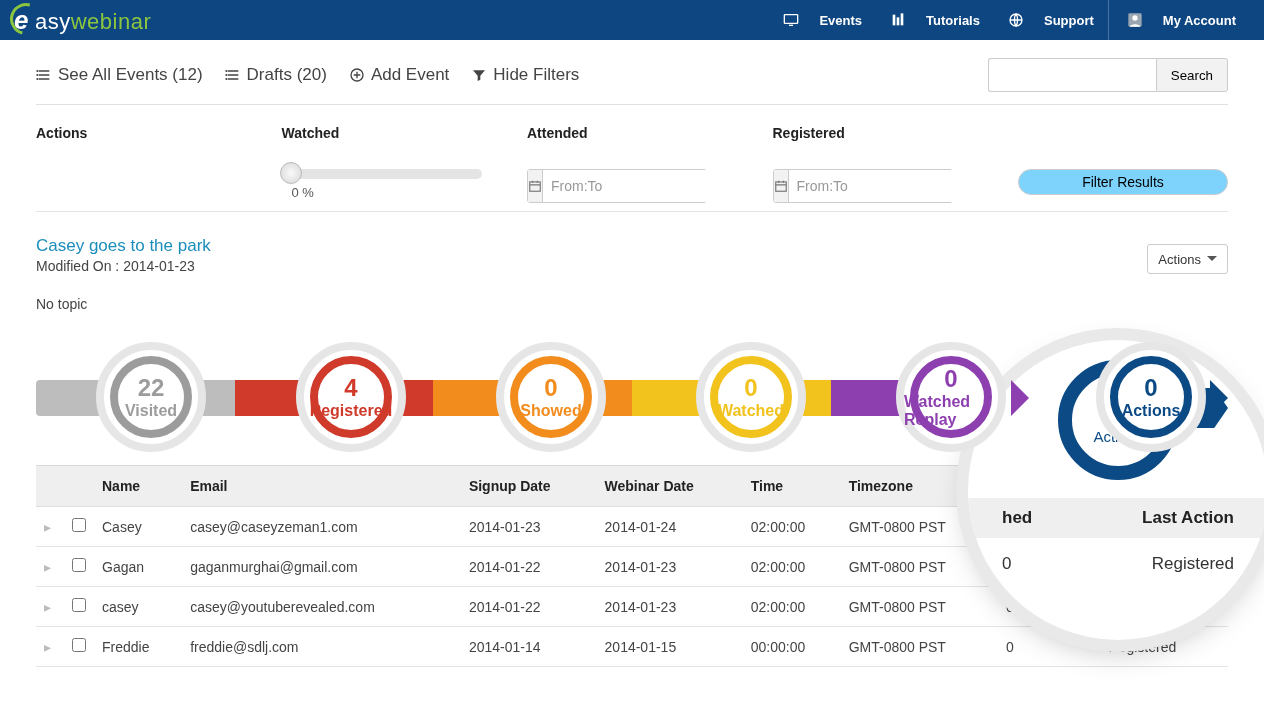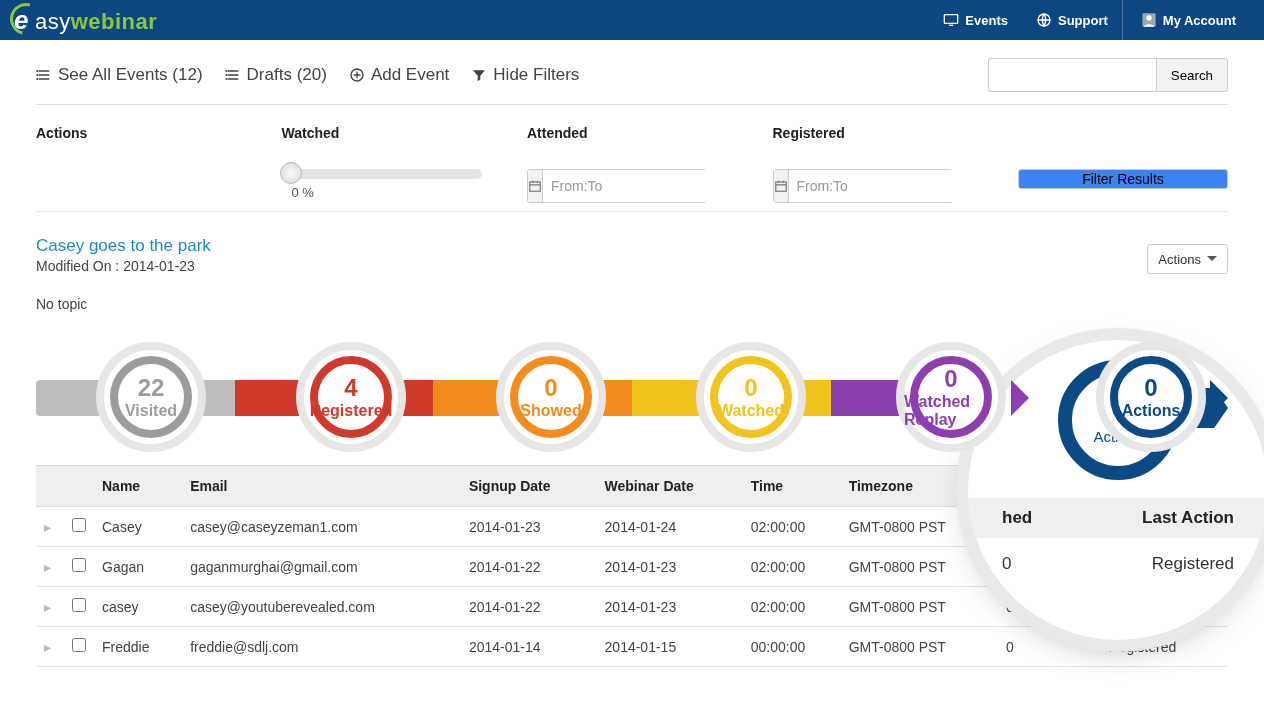--- a/index.html
+++ b/index.html
@@ -3,23 +3,23 @@
 <meta charset="utf-8">
 <style>
 * { margin:0; padding:0; box-sizing:border-box; }
 body { font-family:"Helvetica Neue",Arial,sans-serif; font-size:14px; color:#333; background:#fff; }
 
 .topnav { background:#0d4680; height:40px; display:flex; align-items:center; padding:0 14px; color:#fff; }
 .brand { display:flex; align-items:baseline; font-size:22px; font-weight:700; letter-spacing:.5px; }
 .brand .e-mark { font-style:italic; font-size:26px; color:#fff; position:relative; }
 .brand .e-mark::before { content:""; position:absolute; left:-4px; top:-2px; width:26px; height:26px; border:3px solid #8cc63f; border-right-color:transparent; border-bottom-color:transparent; border-radius:50%; transform:rotate(-30deg);}
 .brand .asy { color:#fff; font-weight:400; margin-left:6px;}
-.brand .webinar { color:#8cc63f; font-weight:700; }
+.brand .webinar { color:#8cc63f; font-weight:400; }
 .topnav .spacer { flex:1; }
-.navitem { display:flex; align-items:center; gap:6px; padding:0 14px; height:40px; font-size:13px; font-weight:700; cursor:pointer; }
+.navitem { display:flex; align-items:center; gap:20px; padding:0 14px; height:40px; font-size:13px; font-weight:700; cursor:pointer; }
 .navitem.sep { border-left:1px solid rgba(255,255,255,.25); padding-left:18px;}
 .nicon { width:16px; height:16px; fill:#fff; }
 
 .page { padding:0 36px 40px; position:relative; }
 .toolbar { display:flex; align-items:center; gap:22px; padding:18px 0 12px; border-bottom:1px solid #e0e0e0; color:#444; font-size:17px;}
 .tbitem { display:flex; align-items:center; gap:6px; cursor:pointer; }
 .ticon { width:16px; height:16px; fill:#444;}
 .searchwrap { margin-left:auto; display:flex; }
 .searchwrap input { width:168px; height:34px; border:1px solid #ccc; border-right:none; padding:0 8px; font-size:14px; border-radius:3px 0 0 3px;}
 .searchwrap button { height:34px; padding:0 14px; border:1px solid #ccc; background:#f2f2f2; border-radius:0 3px 3px 0; cursor:pointer;}
@@ -29,21 +29,21 @@
 .fcol h4 { font-size:14px; font-weight:700; color:#222; margin-bottom:28px;}
 .select { position:relative; background:#fff; border:1px solid #ccc; height:34px; width:210px; border-radius:3px; display:flex; align-items:center; padding:0 10px; color:#555; cursor:pointer;}
 .select .caret { margin-left:auto; border:5px solid transparent; border-top-color:#888; margin-top:4px;}
 .slider { position:relative; width:200px; height:10px; background:#e4e4e4; border-radius:5px; margin-top:6px;}
 .slider .knob { position:absolute; left:-2px; top:-7px; width:22px; height:22px; background:radial-gradient(#fafafa,#d6d6d6); border:1px solid #bbb; border-radius:50%; }
 .slider-val { font-size:13px; color:#555; margin-top:6px; margin-left:10px;}
 .dateinput { display:flex; align-items:center; border:1px solid #ccc; height:34px; width:180px; border-radius:3px;}
 .dateinput .calbox { width:34px; height:32px; border-right:1px solid #ccc; display:flex; align-items:center; justify-content:center; background:#f2f2f2;}
 .dateinput input { flex:1; border:none; height:32px; padding:0 8px; font-size:14px; color:#666;}
 .dateinput input::placeholder { color:#999;}
-.filterbtn { width:210px; height:20px; background:#3b82f6; border:1px solid #ccc; border-radius:3px; cursor:pointer; font-size:14px;}
+.filterbtn { width:210px; height:26px; background:#7dd3fc; border:1px solid #ccc; border-radius:14px; cursor:pointer; font-size:14px;}
 
 .ehdr { display:flex; align-items:flex-end; padding:24px 0 4px;}
 .etitle { color:#1b8dbb; font-size:17px;}
 .emod { font-size:14px; color:#444; margin-top:2px;}
 .actionsbtn { margin-left:auto; border:1px solid #ccc; background:#fff; height:30px; padding:0 10px; border-radius:3px; display:flex; align-items:center; gap:6px; font-size:13px; cursor:pointer;}
 .notopic { color:#444; margin:18px 0 8px; font-size:14px;}
 
 .funnelwrap { margin-top:24px; height:130px; position:relative; border-bottom:1px solid #d8d8d8;}
 .arrowbar { position:absolute; left:0; right:0; top:44px; height:36px; display:flex;}
 .arrowseg { flex:1; position:relative;}
@@ -79,20 +79,28 @@
       <span class="asy">asy</span>
       <span class="webinar">webinar</span>
   </div>
   <div class="spacer"></div>
   <div class="navitem">
     <svg class="nicon" viewBox="0 0 24 24">
         <rect x="2" y="4" width="20" height="13" rx="1" fill="none" stroke="#fff" stroke-width="2"></rect>
         <rect x="9" y="19" width="6" height="2"></rect>
       </svg>
     <span>Events</span>
+  </div>
+  <div class="navitem">
+    <svg class="nicon" viewBox="0 0 24 24">
+        <rect x="4" y="4" width="4" height="16"></rect>
+        <rect x="10" y="8" width="4" height="12"></rect>
+        <rect x="16" y="2" width="4" height="18"></rect>
+      </svg>
+    <span>Tutorials</span>
   </div>
   <div class="navitem">
     <svg class="nicon" viewBox="0 0 24 24">
         <circle cx="12" cy="12" r="9" fill="none" stroke="#fff" stroke-width="2"></circle>
         <path d="M3 12h18M12 3c3 3 3 15 0 18M12 3c-3 3-3 15 0 18" fill="none" stroke="#fff" stroke-width="2"></path>
       </svg>
     <span>Support</span>
   </div>
   <div class="navitem sep">
     <svg class="nicon" viewBox="0 0 24 24">

